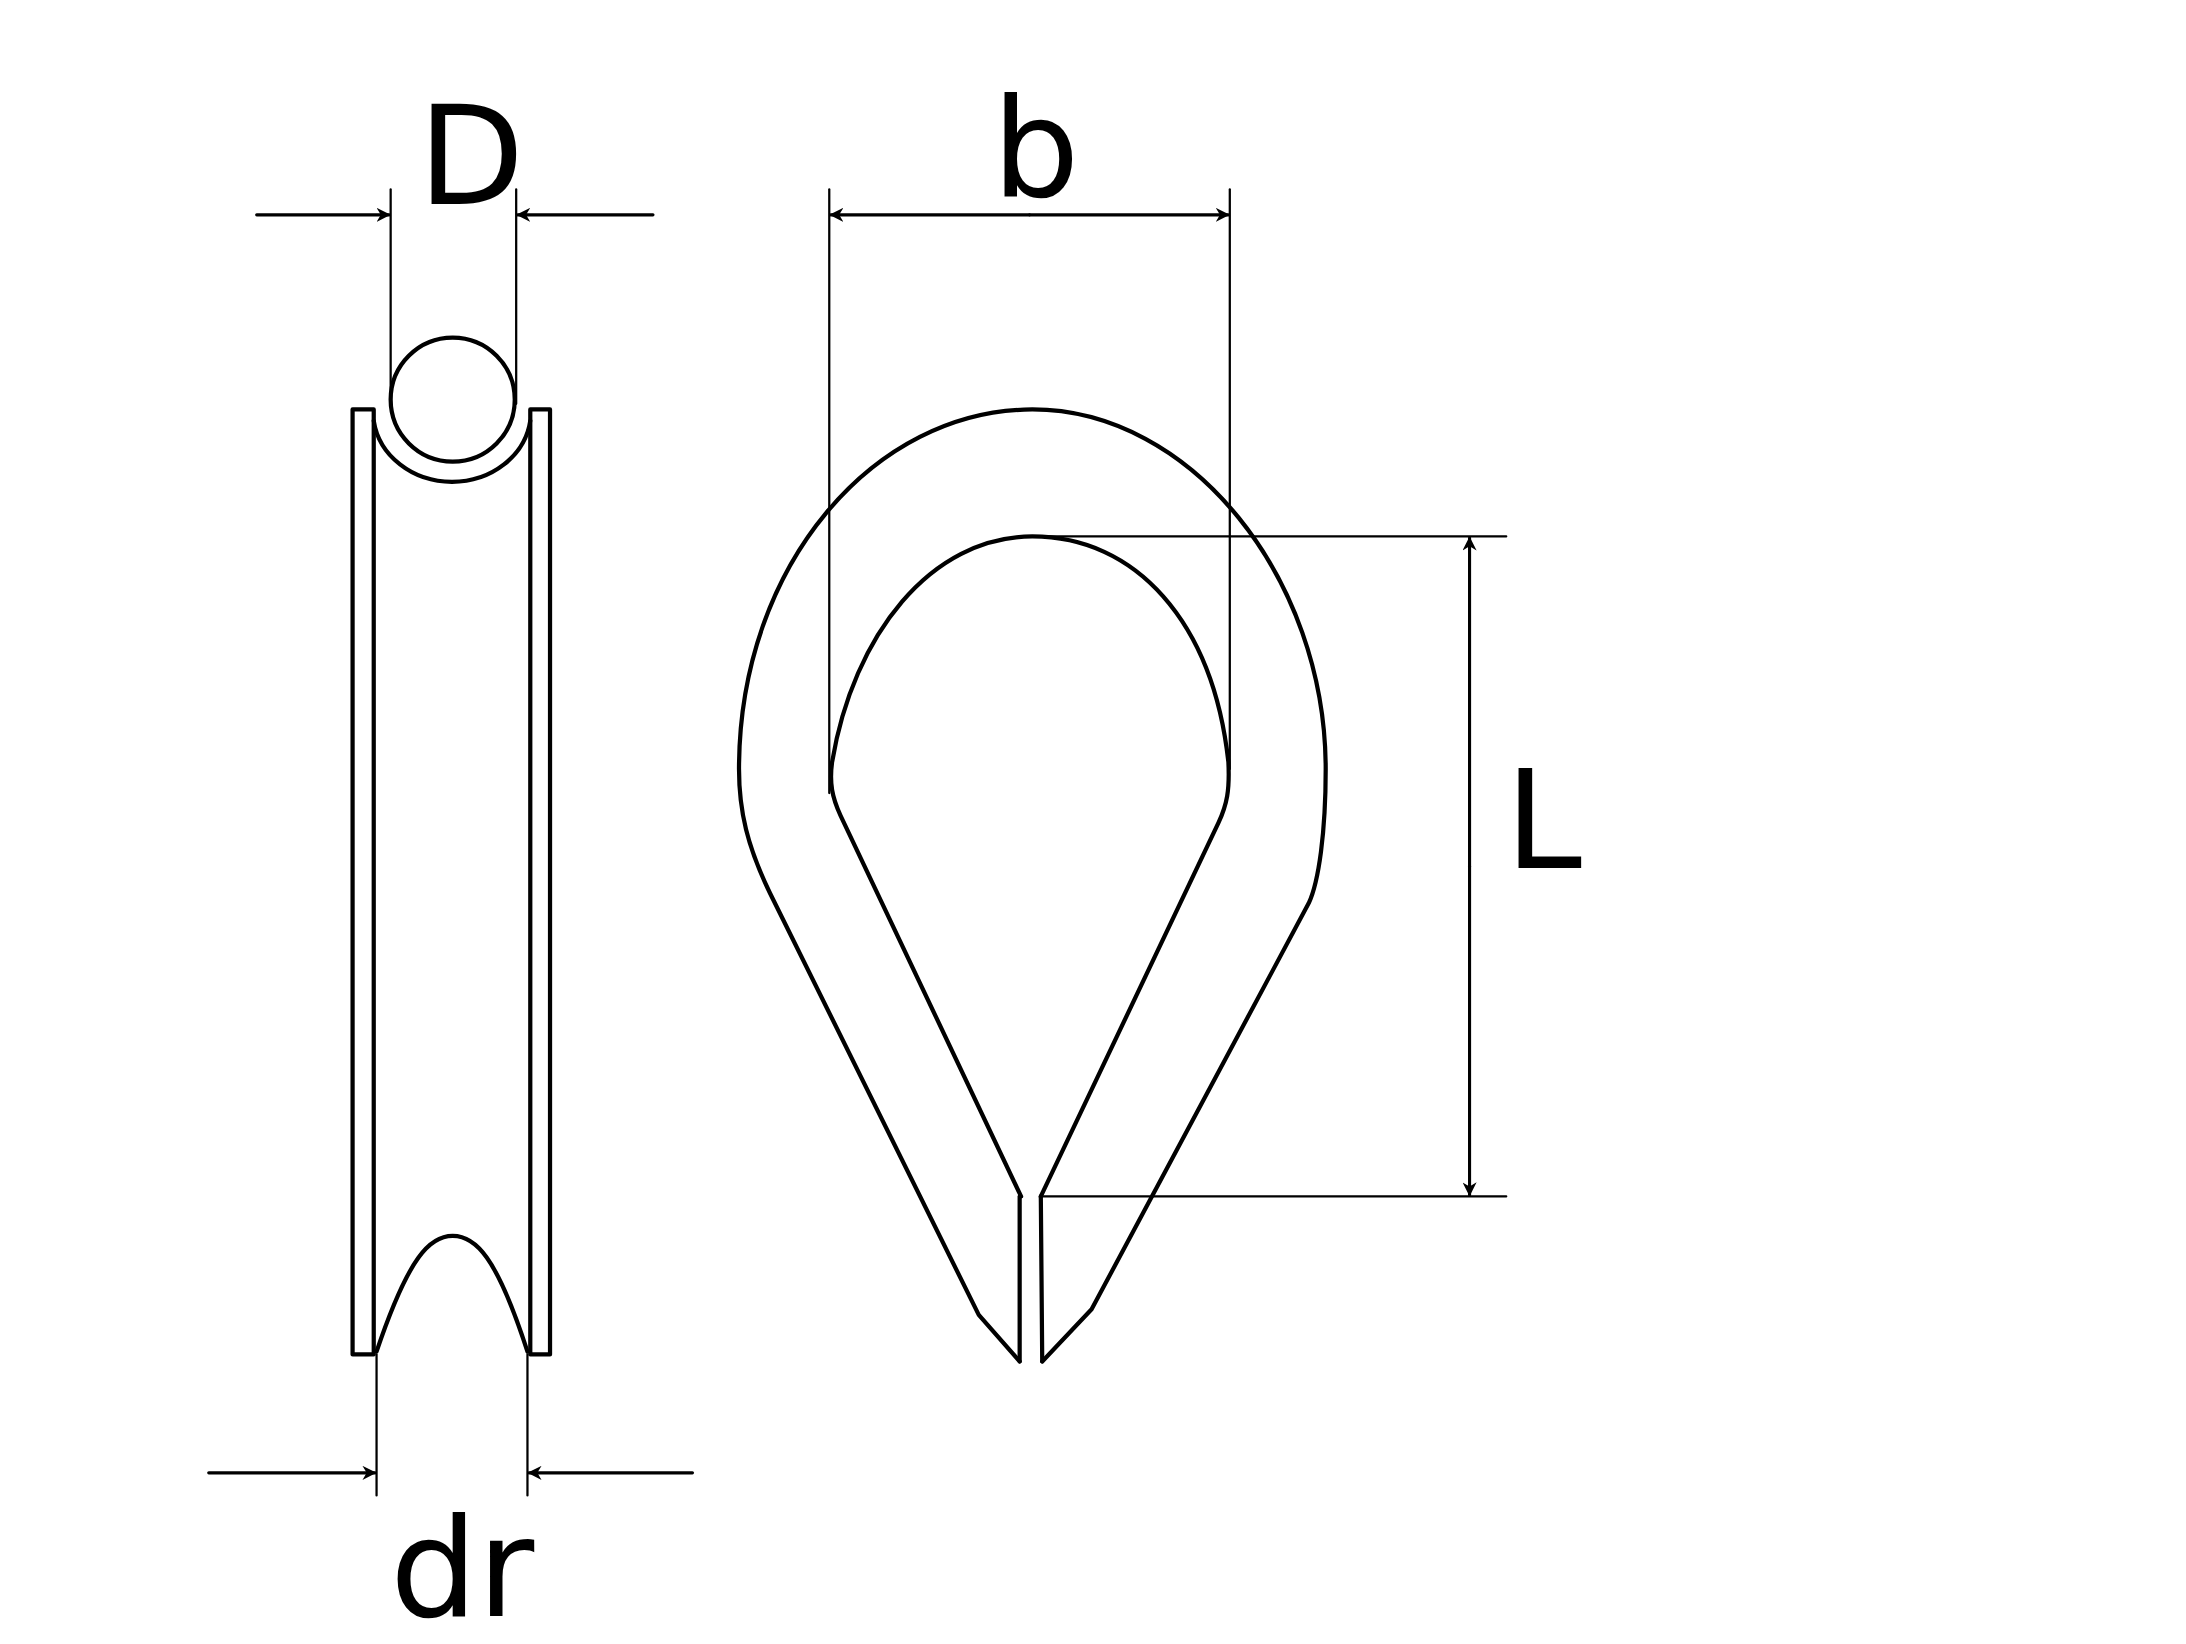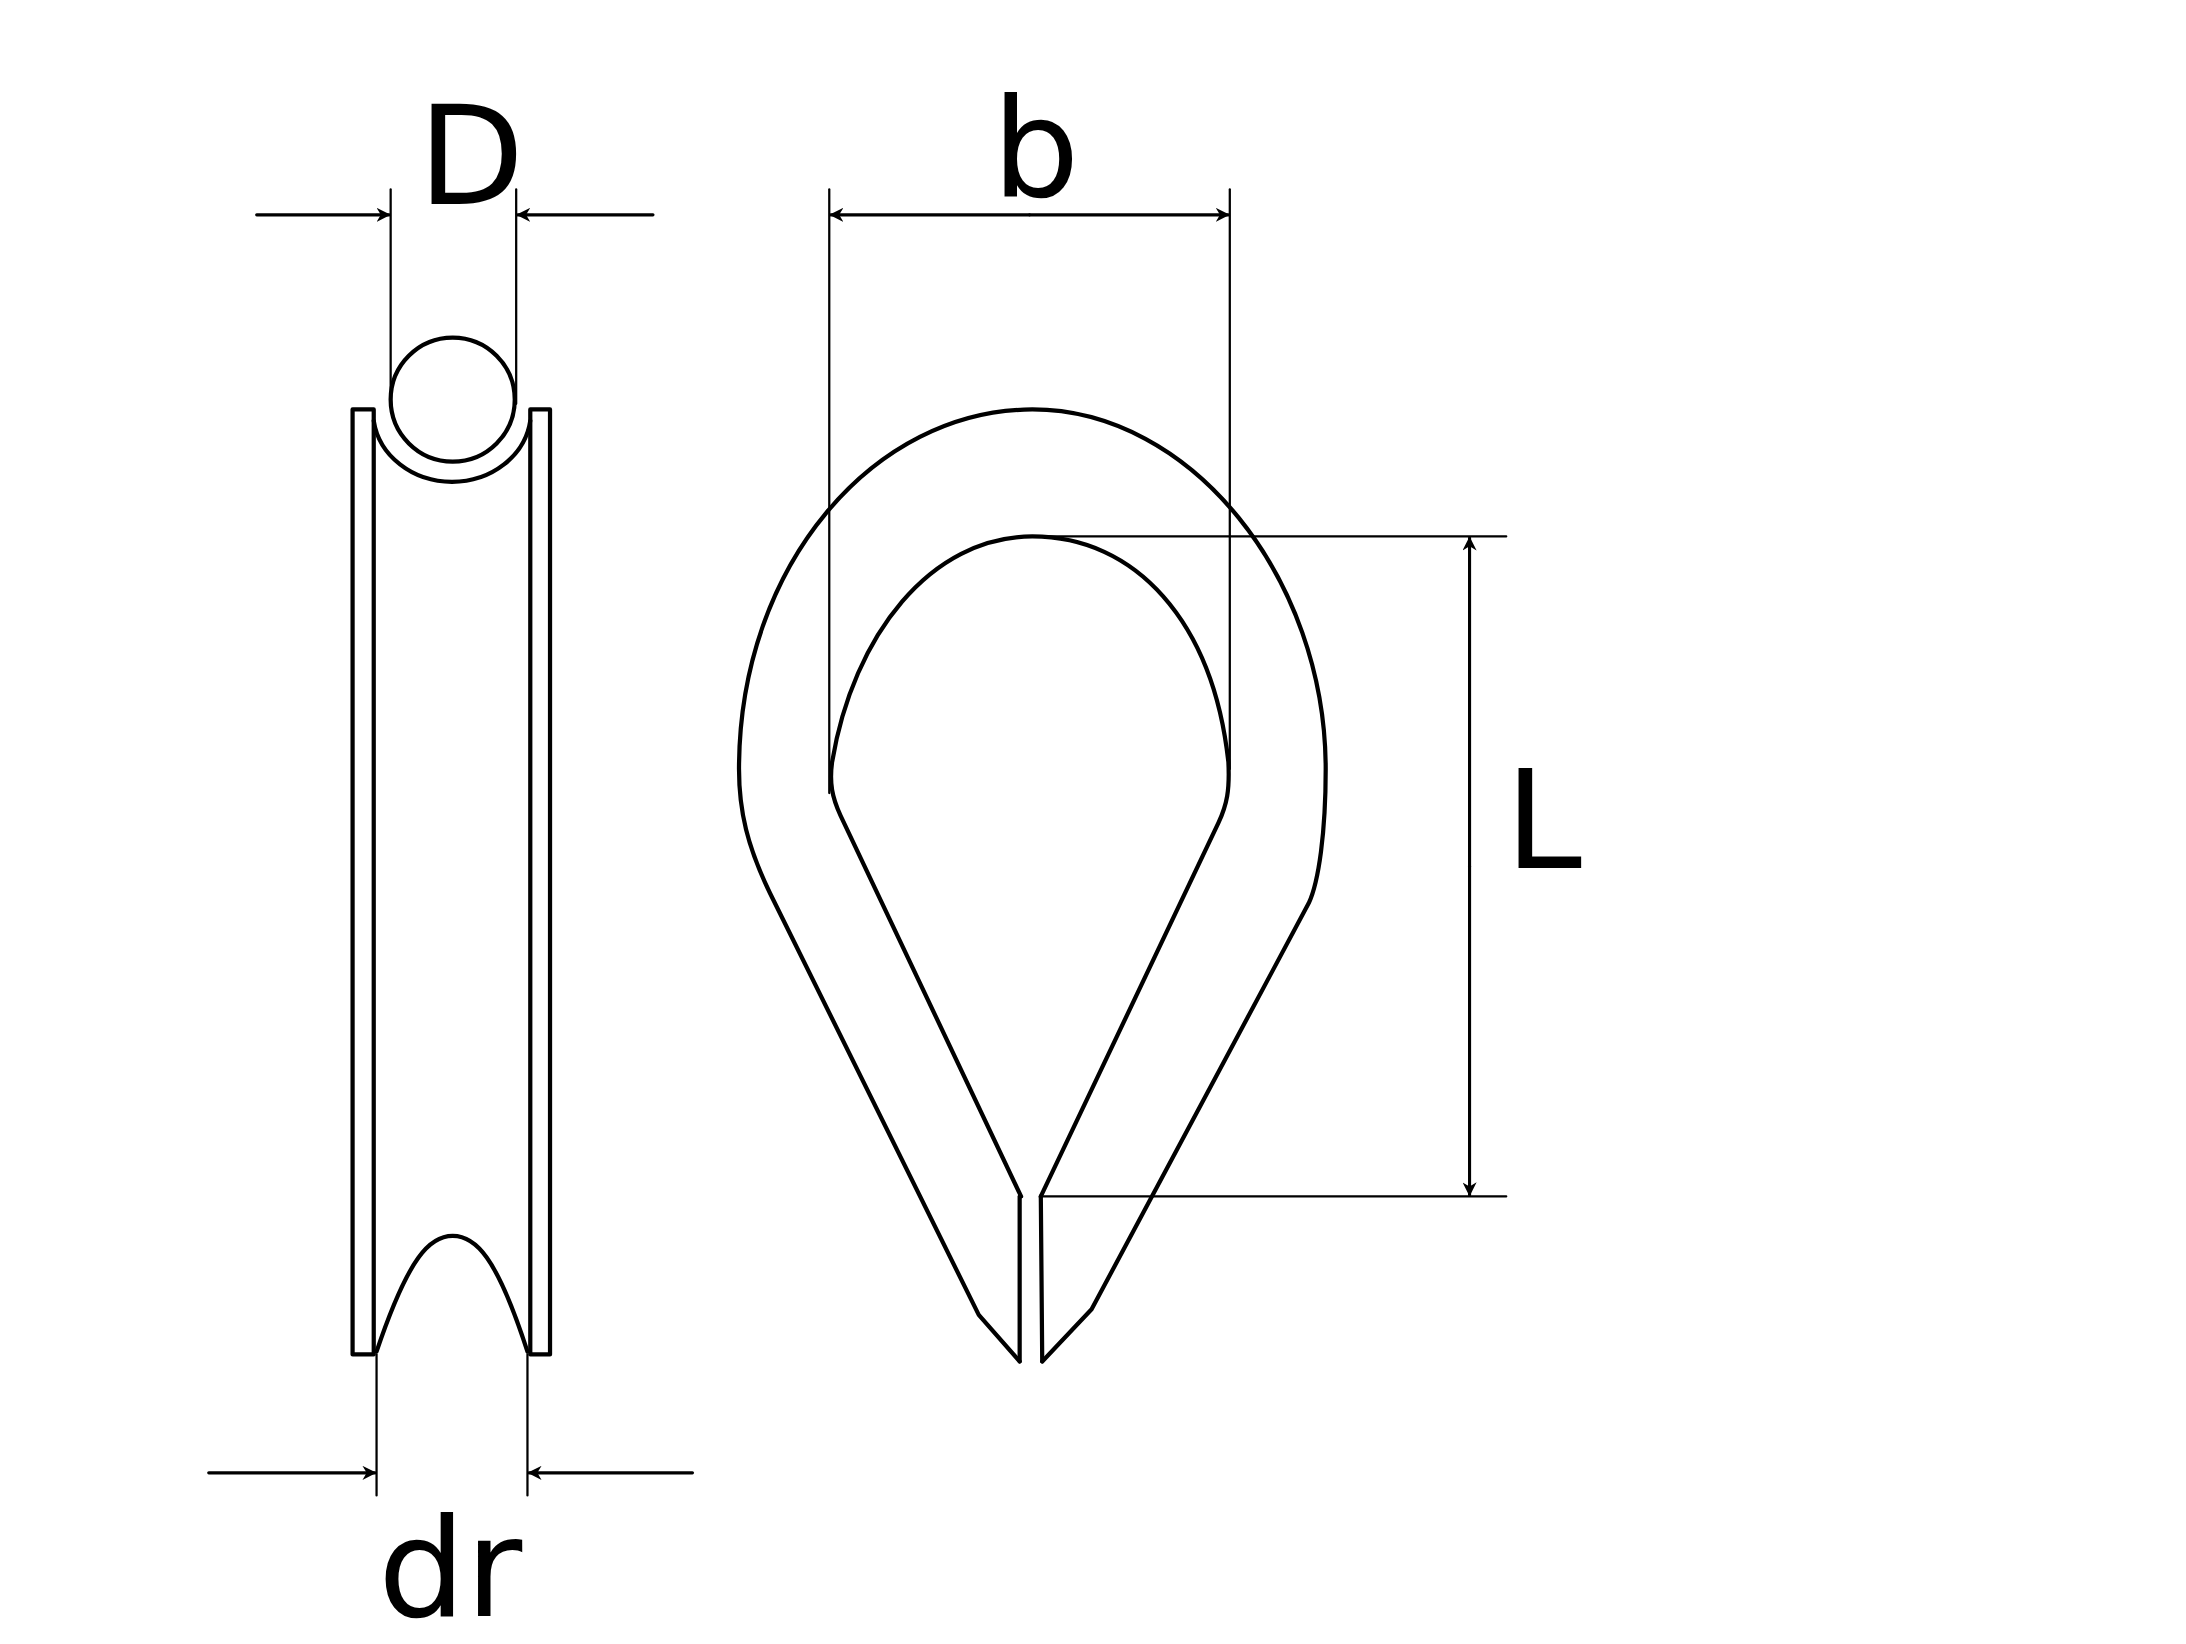--- a/index.html
+++ b/index.html
@@ -57,16 +57,16 @@
 
         <line x1="732" y1="380" x2="1068" y2="380" stroke-width="1.6"></line>
         <line x1="738" y1="848" x2="1068" y2="848" stroke-width="1.6"></line>
         <line x1="1042" y1="614" x2="1042" y2="381" stroke-width="2.2" marker-end="url(#ar)"></line>
         <line x1="1042" y1="614" x2="1042" y2="847" stroke-width="2.2" marker-end="url(#ar)"></line>
       </g>
     </g>
   </svg>
 
   <div class="lbl" style="left:418px;top:88px;font-size:138px;">D</div>
-  <div class="lbl" style="left:378px;top:1500px;font-size:138px;">dr</div>
+  <div class="lbl" style="left:390px;top:1500px;font-size:138px;">dr</div>
   <div class="lbl" style="left:992px;top:80px;font-size:138px;">b</div>
   <div class="lbl" style="left:1505px;top:752px;font-size:138px;">L</div>
 </div>
 
 </body></html>

